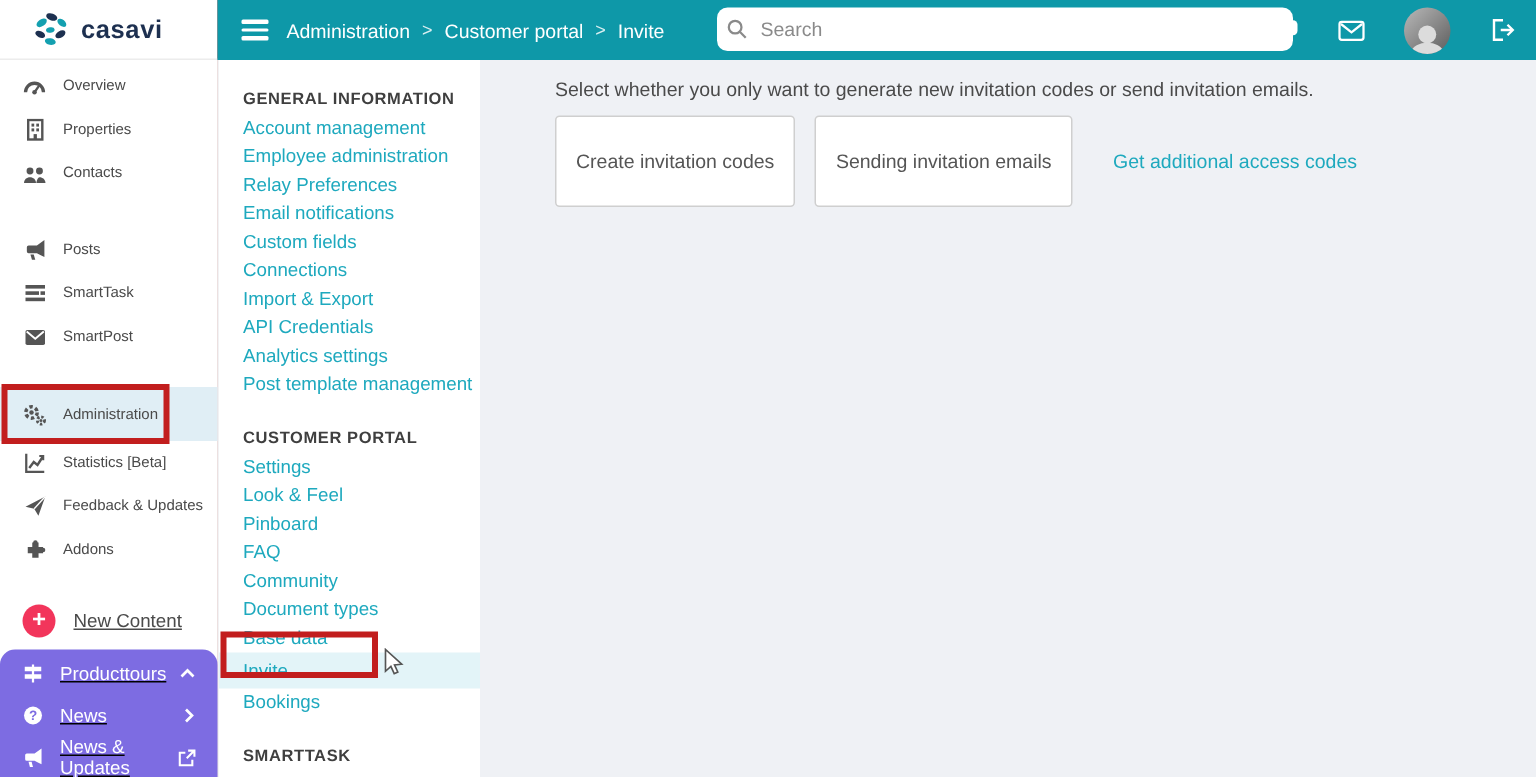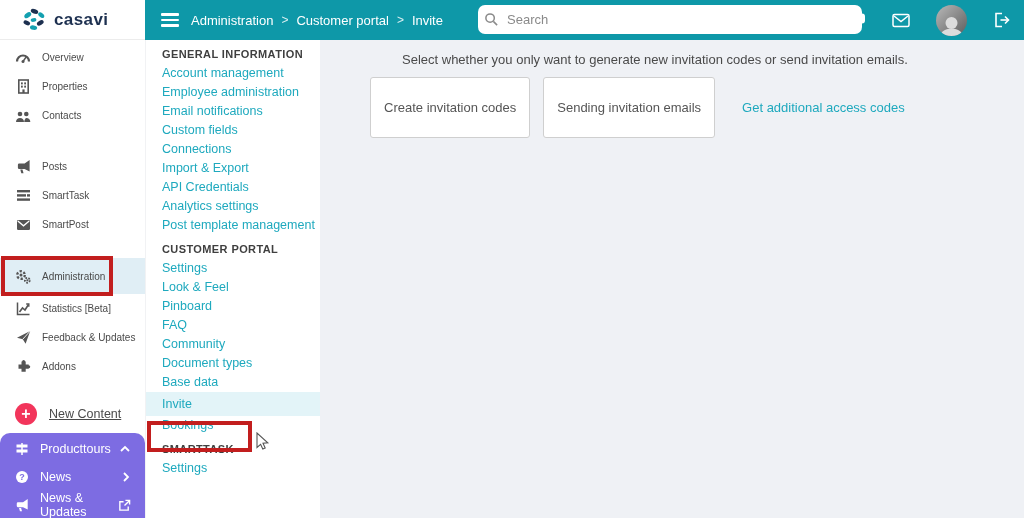--- a/index.html
+++ b/index.html
@@ -27,35 +27,35 @@
   
   .sidebar { position:absolute; left:0; top:40px; bottom:0; width:145px; background:#fff; z-index:2; }
   .nav-group { position:absolute; left:0; right:0; }
   .nav-item { display:flex; align-items:center; gap:11px; height:29px; padding-left:15px; font-size:10px; color:#4a4a4a; cursor:pointer; }
   .nav-item.active { background:#e0eef5; height:36px; }
   .icn { width:16px; display:flex; justify-content:center; flex-shrink:0; }
   .new-content { position:absolute; left:15px; top:363px; display:flex; align-items:center; gap:12px; cursor:pointer; }
   .plus-btn { width:22px; height:22px; border-radius:50%; background:#f2355b; color:#fff; display:flex; align-items:center; justify-content:center; font-size:16px; font-weight:bold; line-height:1; }
   .new-content span.lbl { font-size:12.5px; color:#4a4a4a;text-decoration:underline; }
 
-  .purple-panel { position:absolute; left:0; right:0; bottom:0; top:393px; background:#7d6ce2; border-radius:10px 10px 0 0; padding-top:2px; }
+  .purple-panel { position:absolute; left:0; right:0; bottom:0; top:393px; background:#7d6ce2; border-radius:10px 10px 0 0; padding-top:2px;text-decoration:underline; }
   .purple-row { display:flex; align-items:center; height:28px; padding:0 14px; color:#fff; font-size:12.5px; cursor:pointer; }
   .purple-row .icn { margin-right:10px; }
   .purple-row .trail { margin-left:auto; display:flex; }
 
   
   .subnav { position:absolute; left:145px; top:40px; bottom:0; width:175px; background:#fff; border-left:1px solid #f1f2f4; z-index:1; }
-  .section { padding-top:5px; }
+  .section { padding-top:17px; }
   .section-title { font-size:11px; font-weight:bold; color:#3f3f3f; letter-spacing:.4px; padding-left:16px; height:19px; line-height:19px; }
   .sub-item { display:block; height:19px; line-height:19px; padding-left:16px; font-size:12.5px; color:#1ea9be; cursor:pointer; text-decoration:none; }
   .sub-item.active { background:#e3f4f8; height:24px; line-height:24px; }
 
   
   .main { position:absolute; left:320px; top:40px; right:0; bottom:0; background:#eff1f5; padding:12px 0 0 50px; }
-  .instruction { font-size:13px; color:#4a4a4a;margin-left:32px; }
+  .instruction { font-size:13px; color:#4a4a4a; }
   .actions { display:flex; align-items:center; gap:13px; margin-top:10px; }
   .btn { background:#fff; border:1px solid #cfcfcf; border-radius:3px; font-size:13px; color:#555; padding:22px 13px; cursor:pointer; font-family:"Liberation Sans", sans-serif; }
   .teal-link { font-size:13px; color:#1ea9be; cursor:pointer; text-decoration:none; margin-left:14px; }
 
   
   .anno { position:absolute; border:4px solid #c21e1e; z-index:6; pointer-events:none; }
   .anno-admin { left:1px; top:256px; width:112px; height:40px; }
   .anno-invite { left:147px; top:421px; width:105px; height:31px; }
   .cursor { position:absolute; left:256px; top:432px; z-index:7; pointer-events:none; }
 </style>
@@ -286,20 +286,21 @@
           </span>
       </div>
     </div>
   </div>
 
   <div class="subnav">
     <div class="section">
       <div class="section-title">GENERAL INFORMATION</div>
       <a class="sub-item">Account management</a>
       <a class="sub-item">Employee administration</a>
+      <a class="sub-item">Relay Preferences</a>
       <a class="sub-item">Email notifications</a>
       <a class="sub-item">Custom fields</a>
       <a class="sub-item">Connections</a>
       <a class="sub-item">Import &amp; Export</a>
       <a class="sub-item">API Credentials</a>
       <a class="sub-item">Analytics settings</a>
       <a class="sub-item">Post template management</a>
     </div>
     <div class="section">
       <div class="section-title">CUSTOMER PORTAL</div>

